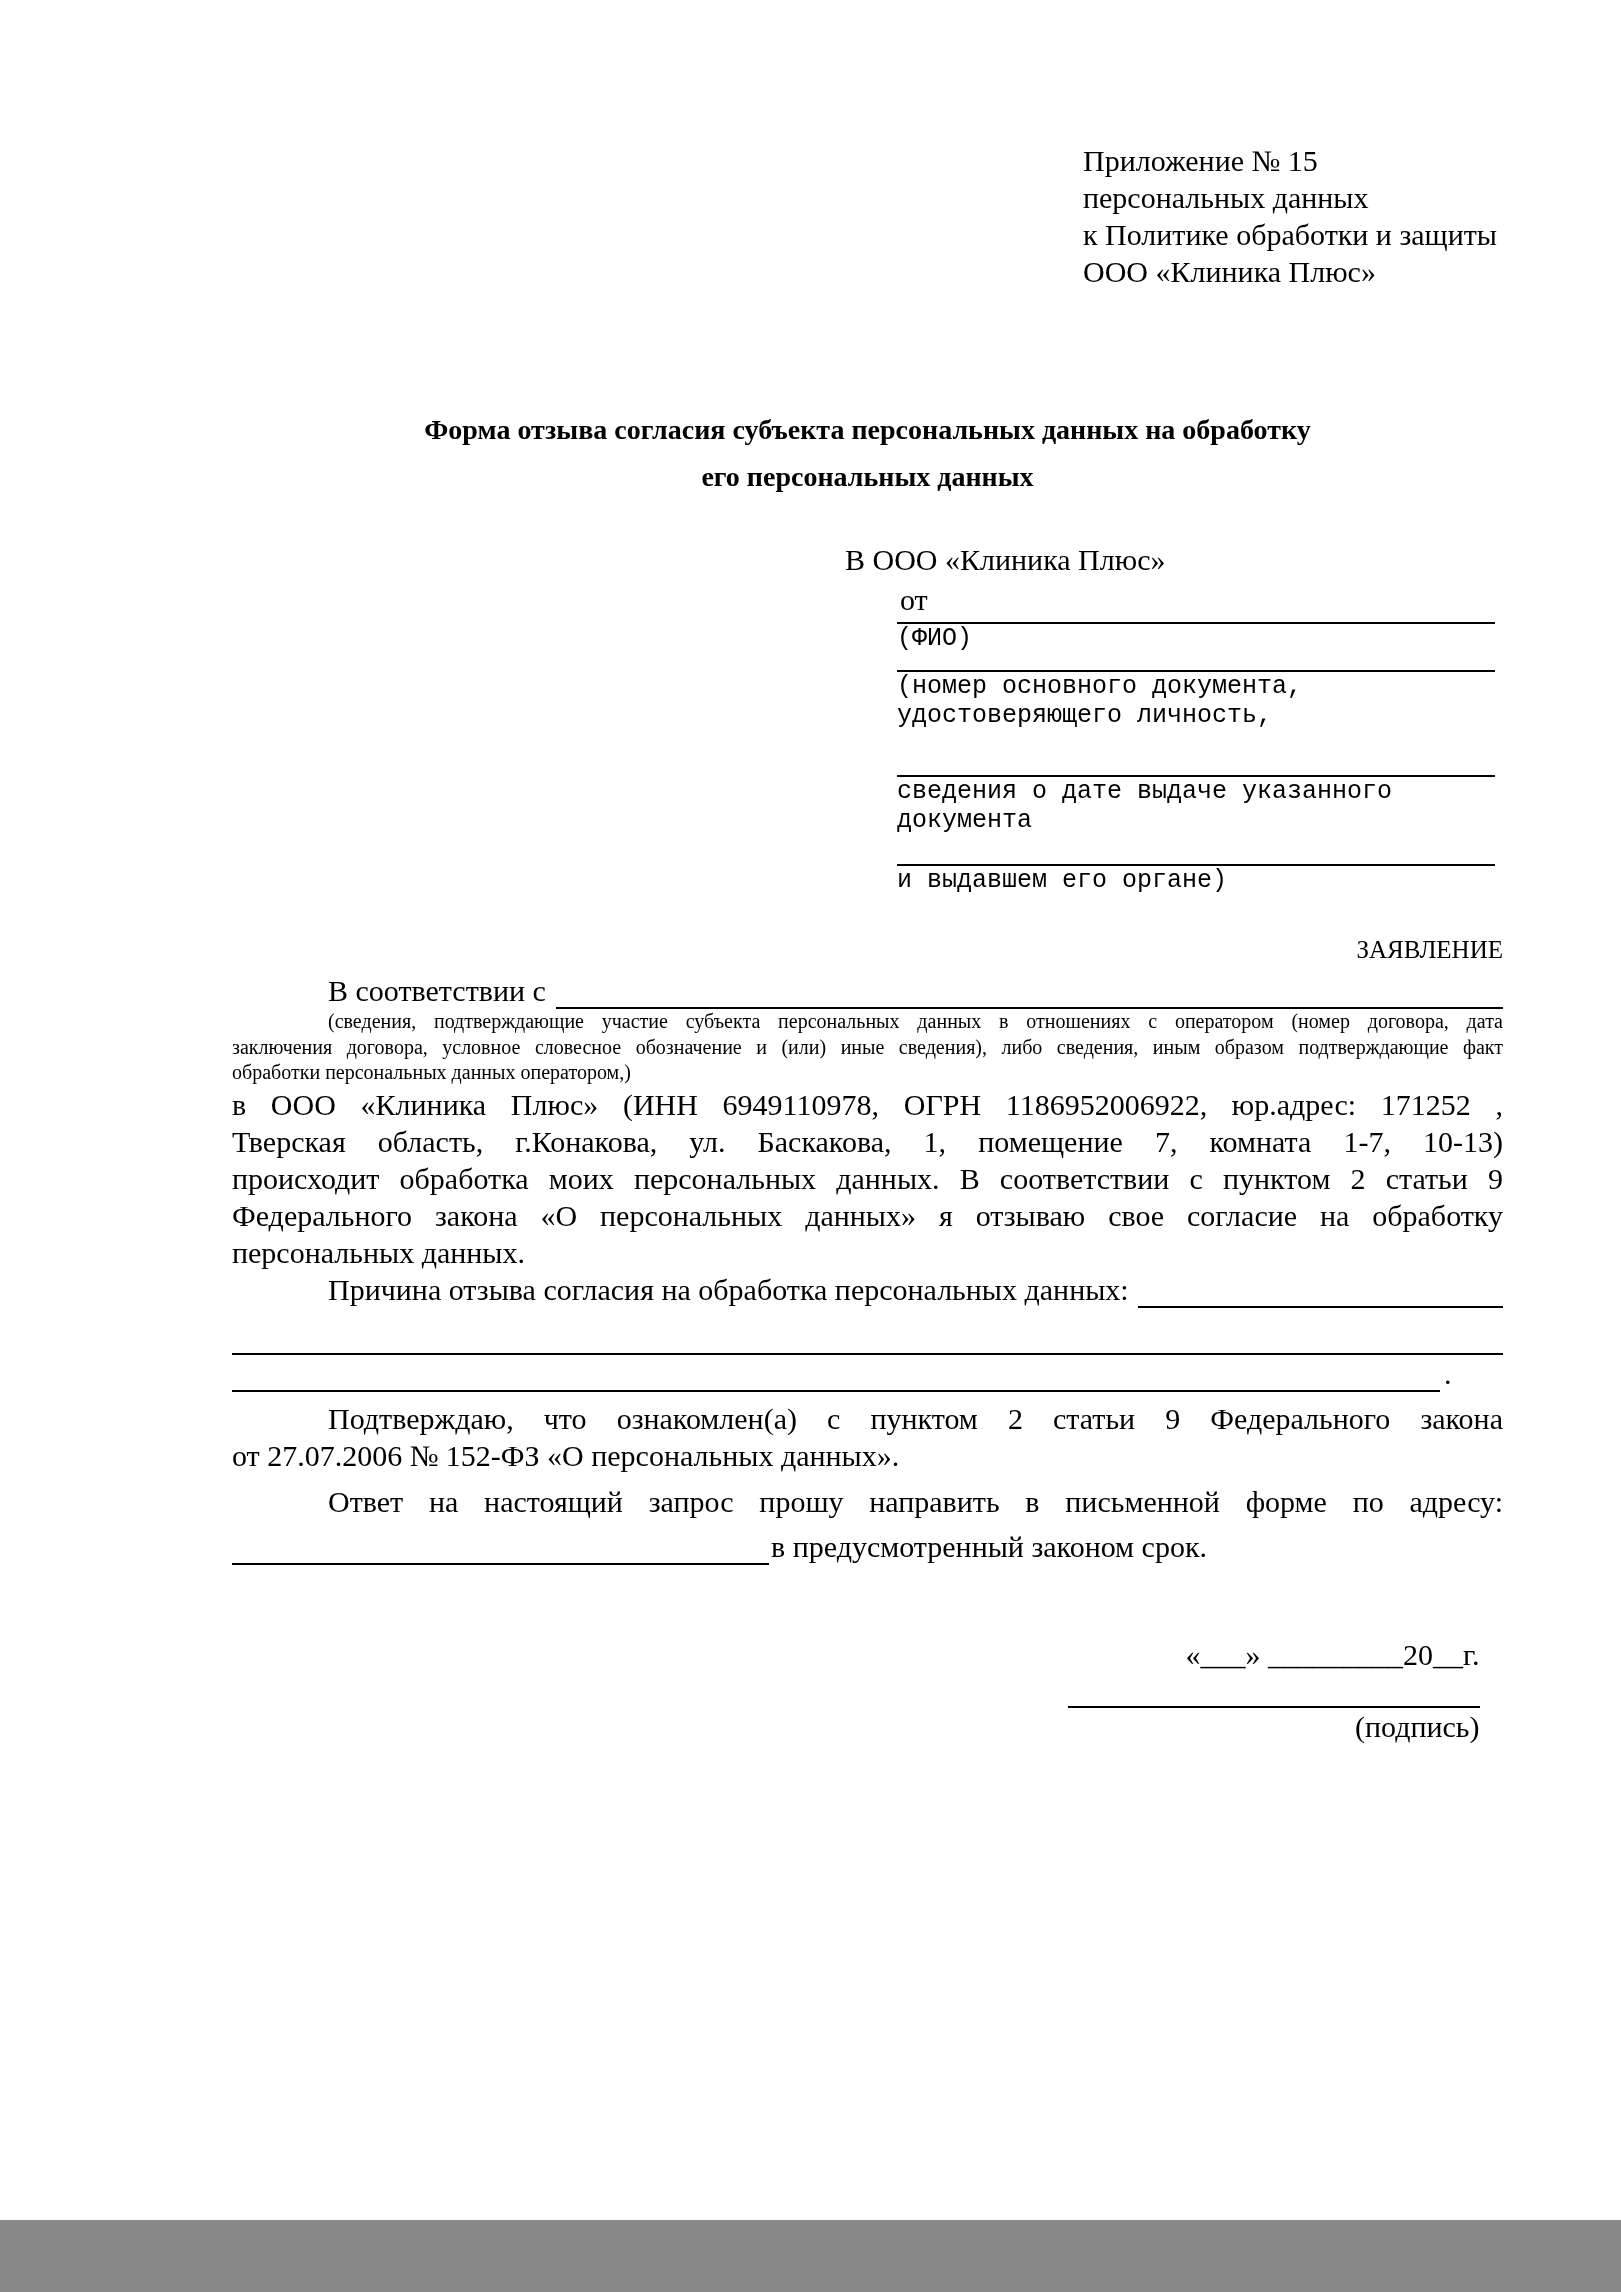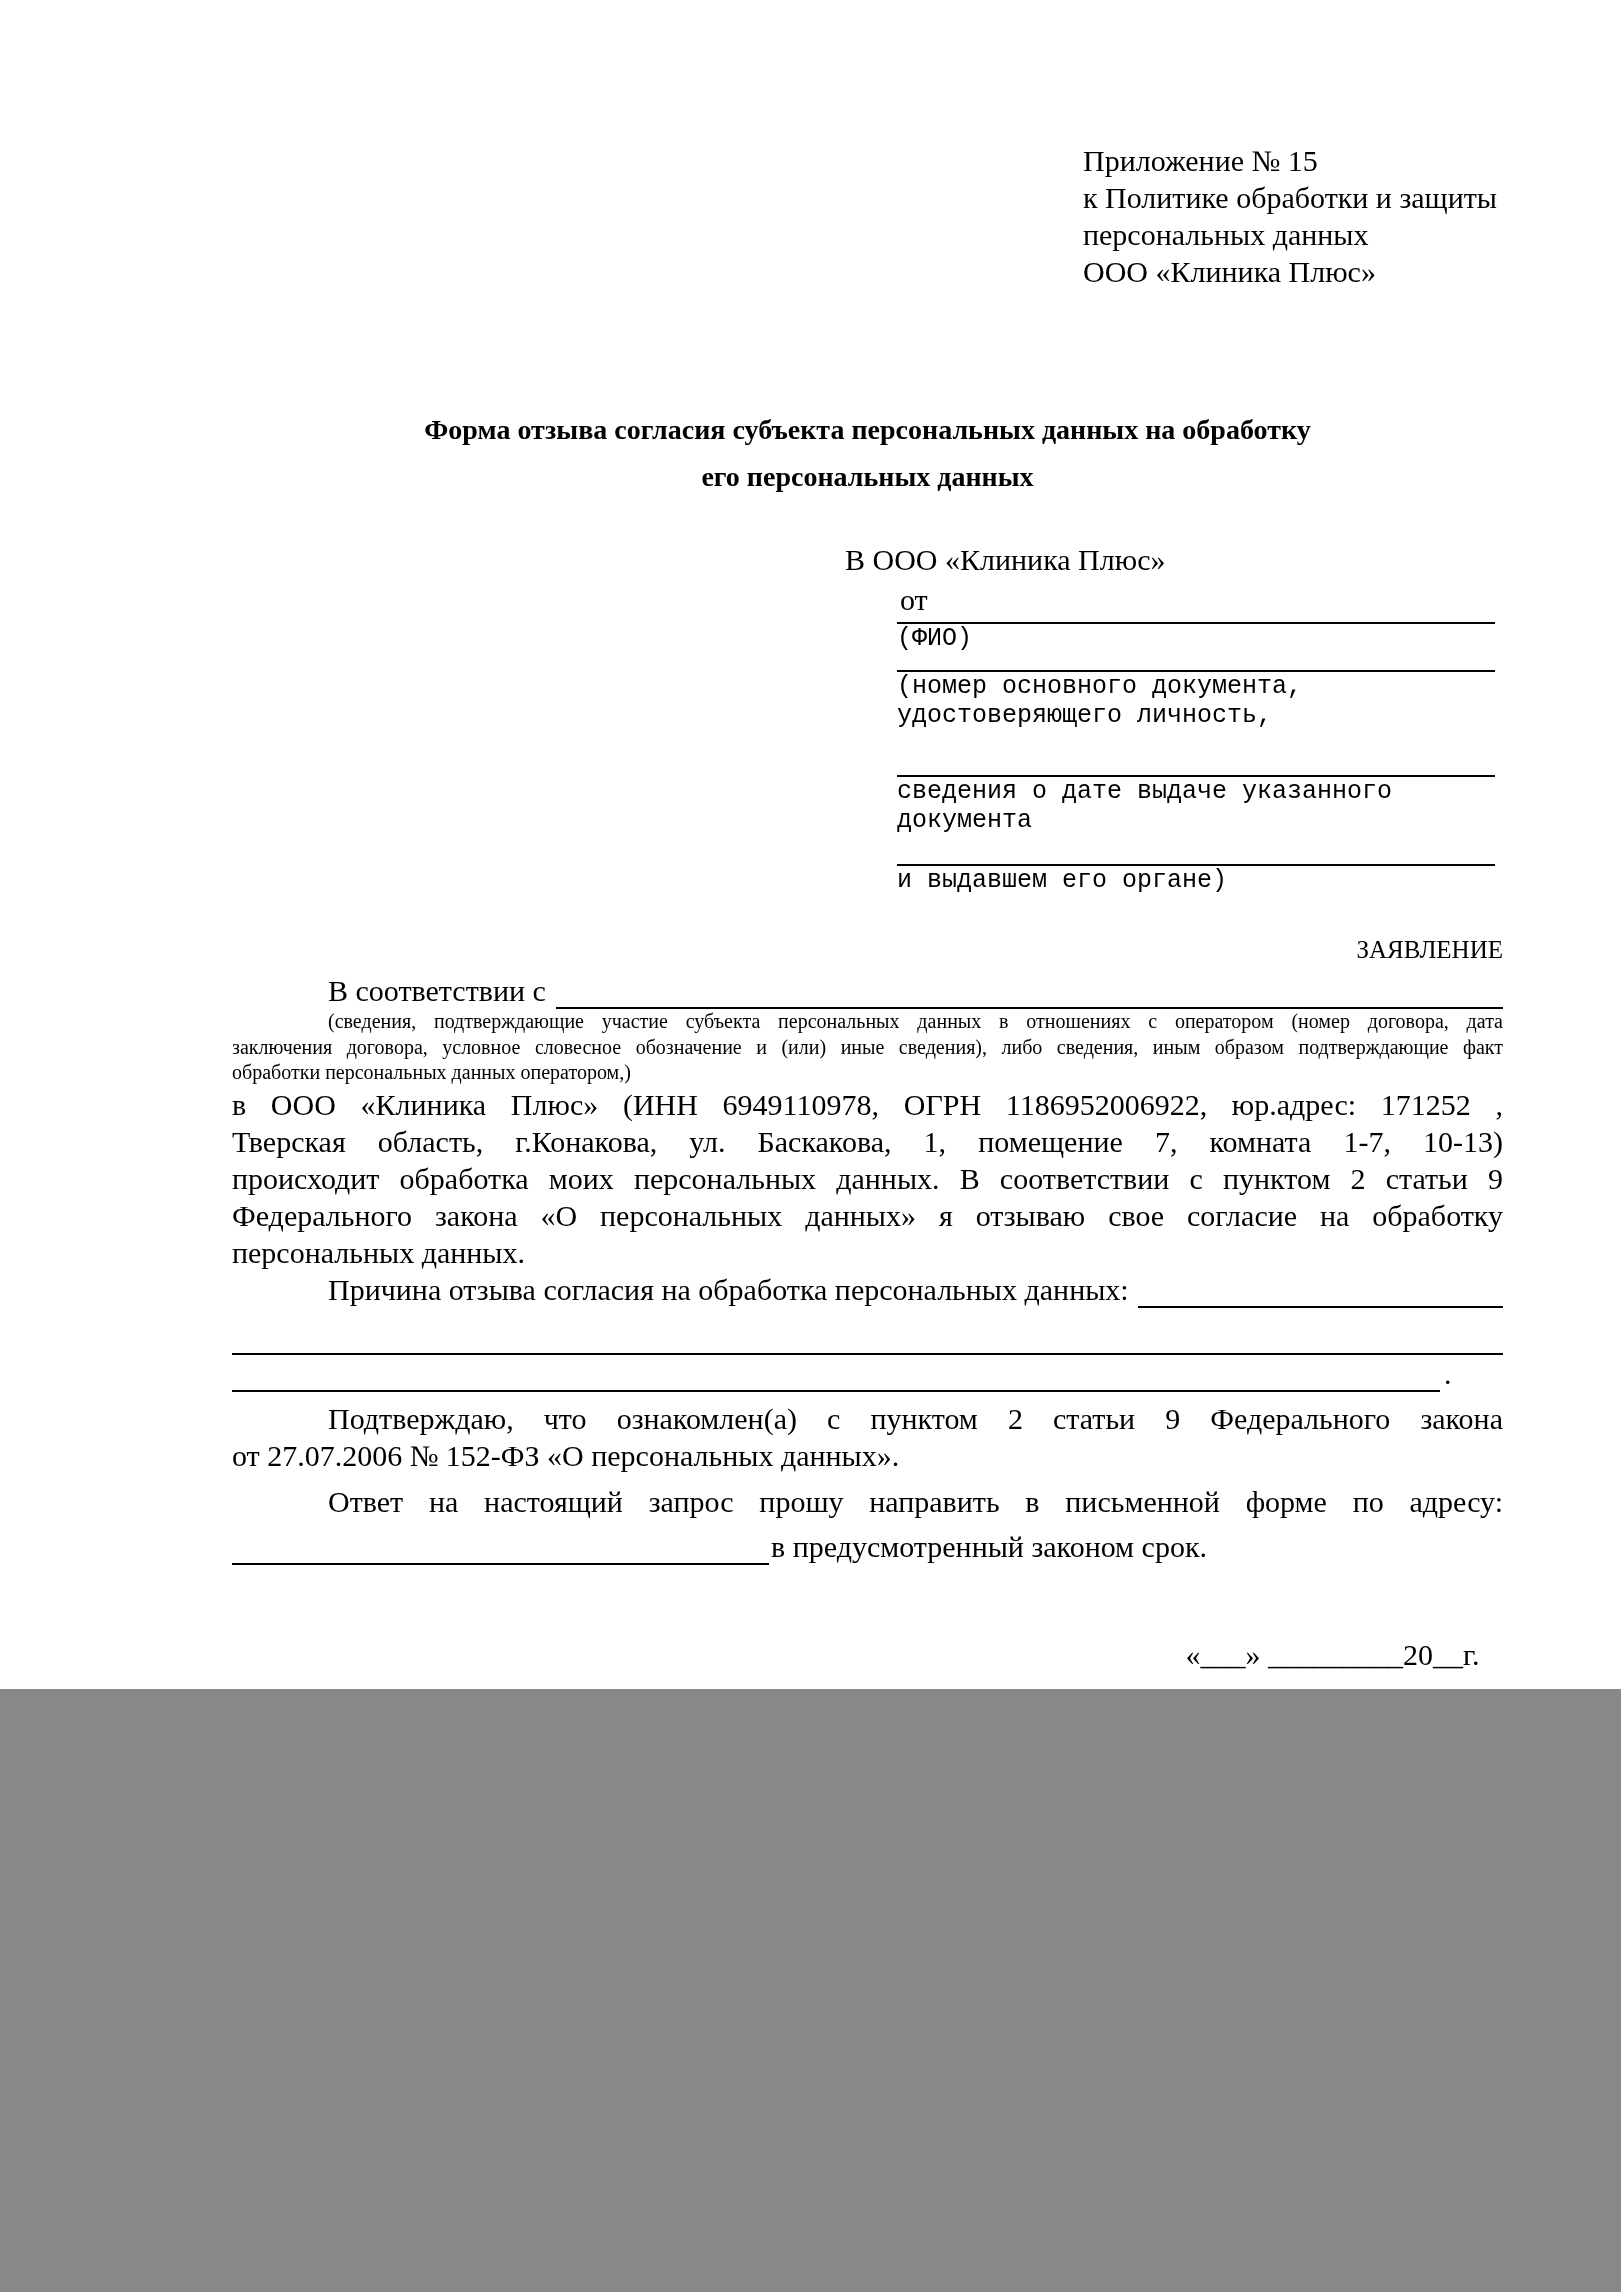--- a/index.html
+++ b/index.html
@@ -1,18 +1,18 @@
 <!DOCTYPE html>
 <html><head>
 <meta charset="utf-8">
 <style>
   html,body{margin:0;padding:0;background:#888;}
   .page{
     position:relative;
-    width:1621px;height:1689px;
+    width:1621px;height:2220px;
     margin:0 auto;
     background:#ffffff;
     color:#000000;
     font-family:"Liberation Serif", serif;
     font-size:30px;line-height:37px;
     box-sizing:border-box;
     padding:142px 118px 0 232px;
     overflow:hidden;
   }
   .hdr{margin-left:851px;}
@@ -53,22 +53,22 @@
   .footer .sigline{width:412px;border-bottom:2.9px solid #000;height:33px;flex:0 0 auto;}
   .footer .sigcap{white-space:nowrap;}
 </style>
 </head>
 <body>
 
 <div class="page">
 
   <div class="hdr">
     <div>Приложение № 15</div>
+    <div>персональных данных</div>
     <div>к Политике обработки и защиты</div>
-    <div>персональных данных</div>
     <div>ООО «Клиника Плюс»</div>
   </div>
 
   <div class="title">
     <div>Форма отзыва согласия субъекта персональных данных на обработку</div>
     <div>его персональных данных</div>
   </div>
 
   <div class="addr">
     <div class="addr-to">В ООО «Клиника Плюс»</div>

